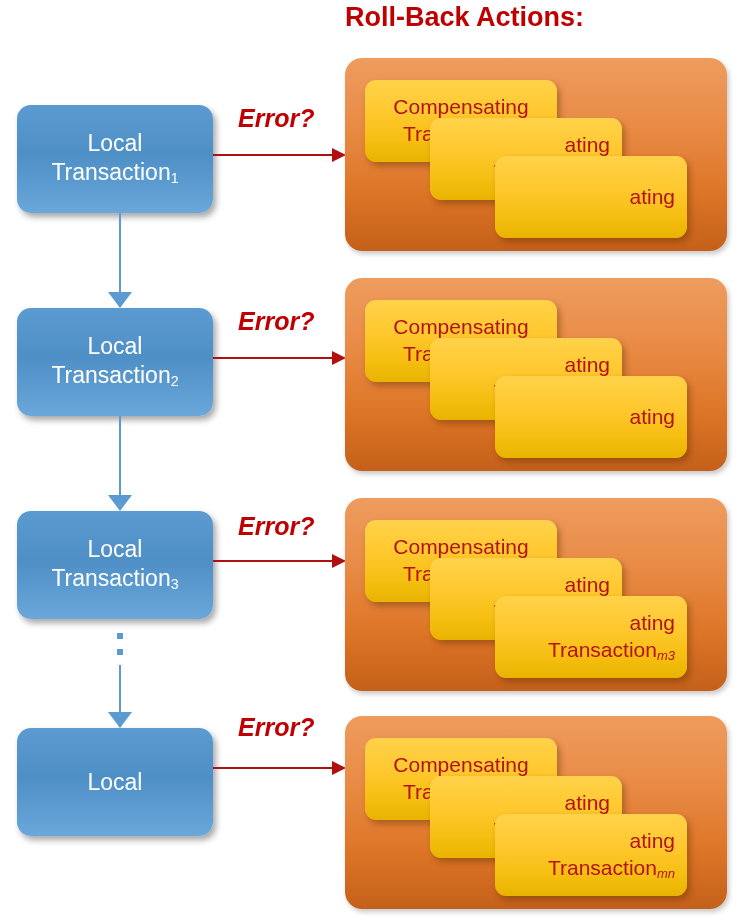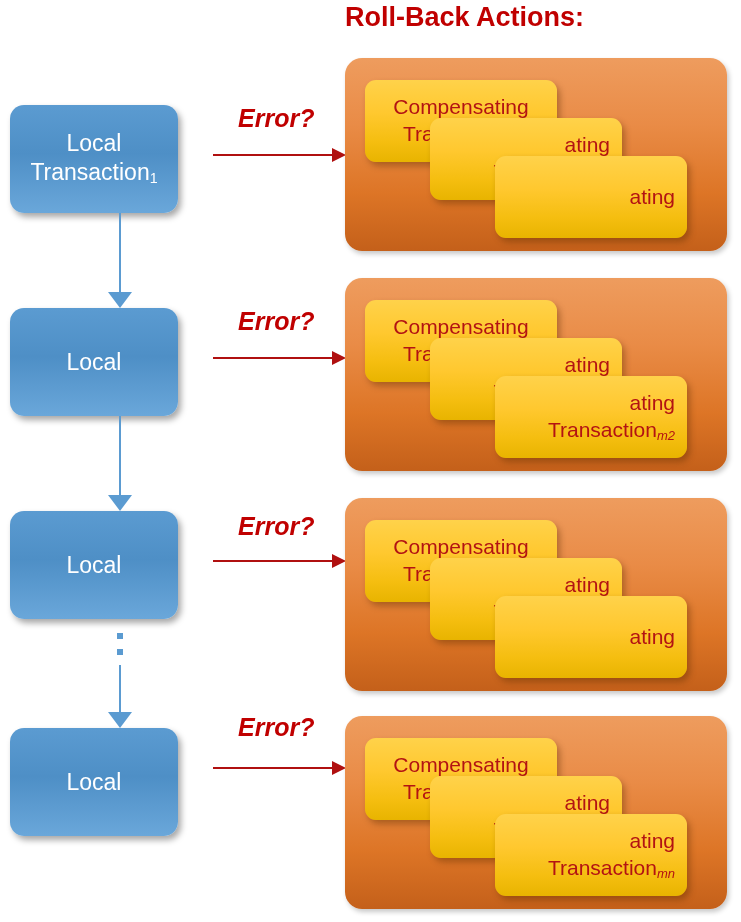--- a/index.html
+++ b/index.html
@@ -40,22 +40,22 @@
   .row {
     position: absolute;
     left: 0;
     width: 741px;
     height: 200px;
   }
 
   
   .local-box {
     position: absolute;
-    left: 10px;
-    width: 168px;
+    left: 17px;
+    width: 196px;
     height: 108px;
     border-radius: 14px;
     background: linear-gradient(to bottom, #5B9BD1 0%, #4E8FC6 45%, #6AA7DA 100%);
     box-shadow: 3px 4px 6px rgba(0,0,0,0.35);
     display: flex;
     flex-direction: column;
     align-items: center;
     justify-content: center;
     color: #FFFFFF;
     font-size: 23px;
@@ -195,61 +195,63 @@
             <span class="ln">Transaction<sub class="">2</sub></span>
           </div>
           <div class="ycard c3" style="align-items: flex-end; padding-right: 12px;">
             <span class="ln">ating</span>
           </div>
         </div>
       </div>
       <div class="row" style="top: 0px;">
         <div class="local-box" style="top: 308px;">
           <span class="l1">Local</span>
+          <span class="l2">Transaction<sub class="">2</sub></span>
         </div>
         <div class="error-label" style="left: 238px; top: 307px;">Error?</div>
         <div class="red-arrow" style="left: 213px; top: 351px; width: 133px;">
           <div class="line" style="width:120px"></div>
           <div class="head" style="left:119px"></div>
         </div>
         <div class="orange-panel" style="top: 278px;">
           <div class="ycard c1">
             <span class="ln">Compensating</span>
             <span class="ln">Transaction<sub class="">1</sub></span>
           </div>
           <div class="ycard c2" style="align-items: flex-end; padding-right: 12px;">
             <span class="ln">ating</span>
             <span class="ln">Transaction<sub class="">2</sub></span>
           </div>
           <div class="ycard c3" style="align-items: flex-end; padding-right: 12px;">
             <span class="ln">ating</span>
-            <span class="ln">Transaction<sub class="ital">m2</sub></span>
           </div>
         </div>
       </div>
       <div class="row" style="top: 0px;">
         <div class="local-box" style="top: 511px;">
           <span class="l1">Local</span>
+          <span class="l2">Transaction<sub class="">3</sub></span>
         </div>
         <div class="error-label" style="left: 238px; top: 512px;">Error?</div>
         <div class="red-arrow" style="left: 213px; top: 554px; width: 133px;">
           <div class="line" style="width:120px"></div>
           <div class="head" style="left:119px"></div>
         </div>
         <div class="orange-panel" style="top: 498px;">
           <div class="ycard c1">
             <span class="ln">Compensating</span>
             <span class="ln">Transaction<sub class="">1</sub></span>
           </div>
           <div class="ycard c2" style="align-items: flex-end; padding-right: 12px;">
             <span class="ln">ating</span>
             <span class="ln">Transaction<sub class="">2</sub></span>
           </div>
           <div class="ycard c3" style="align-items: flex-end; padding-right: 12px;">
             <span class="ln">ating</span>
+            <span class="ln">Transaction<sub class="ital">m3</sub></span>
           </div>
         </div>
       </div>
       <div class="row" style="top: 0px;">
         <div class="local-box" style="top: 728px;">
           <span class="l1">Local</span>
         </div>
         <div class="error-label" style="left: 238px; top: 713px;">Error?</div>
         <div class="red-arrow" style="left: 213px; top: 761px; width: 133px;">
           <div class="line" style="width:120px"></div>

